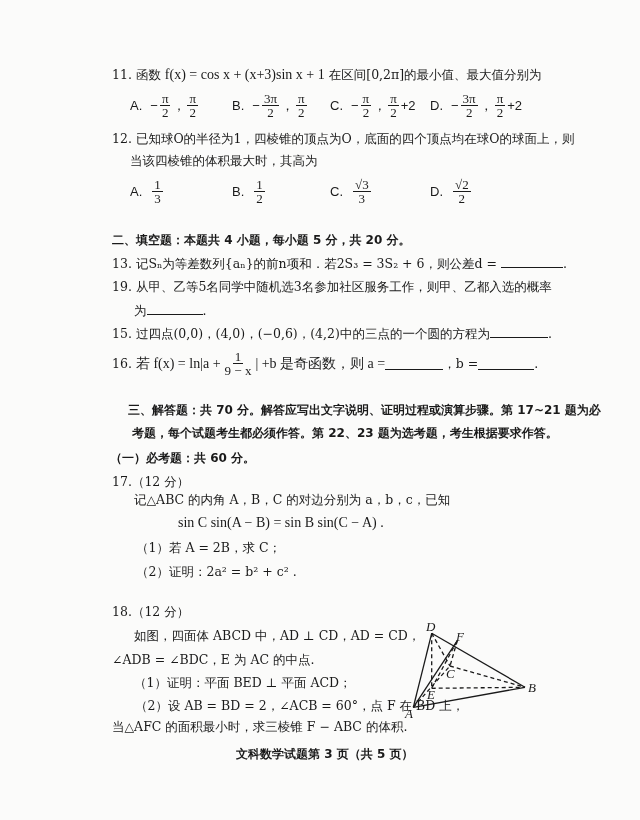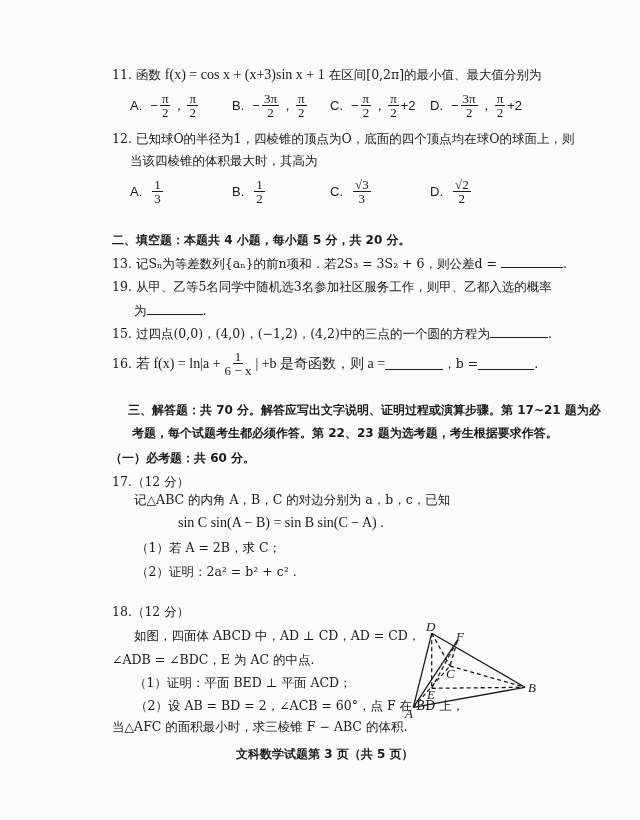--- a/index.html
+++ b/index.html
@@ -131,29 +131,29 @@
 <div class="ln" style="left:112px; top:279px;">
   <span>19.</span>
   <span>从甲、乙等5名同学中随机选3名参加社区服务工作，则甲、乙都入选的概率</span>
 </div>
 <div class="ln" style="left:134px; top:302px;">
   <span>为</span><span class="blank" style="width:56px;"></span><span>.</span>
 </div>
 
 <div class="ln" style="left:112px; top:325px;">
   <span>15.</span>
-  <span>过四点(0,0)，(4,0)，(−1,2)，(4,2)中的三点的一个圆的方程为</span><span class="blank" style="width:58px;"></span><span>.</span>
+  <span>过四点(0,0)，(4,0)，(−0,6)，(4,2)中的三点的一个圆的方程为</span><span class="blank" style="width:58px;"></span><span>.</span>
 </div>
 
 <div class="ln" style="left:112px; top:350px; display:flex; align-items:center;justify-content:center;">
   <span>16.</span>&nbsp;
   <span class="m">若 f(x) = ln|a +</span>
   <span class="frac">
       <span class="n">1</span>
-      <span class="d">6 − x</span>
+      <span class="d">9 − x</span>
     </span>
   <span class="m">| +b 是奇函数，则 a =</span>
   <span class="blank" style="width:58px;"></span>
   <span>，b =</span>
   <span class="blank" style="width:56px;"></span><span>.</span>
 </div>
 
 <div class="ln b" style="left:112px; top:402px;margin-left:16px;">三、解答题：共 70 分。解答应写出文字说明、证明过程或演算步骤。第 17~21 题为必</div>
 <div class="ln b" style="left:132px; top:425px;">考题，每个试题考生都必须作答。第 22、23 题为选考题，考生根据要求作答。</div>
 <div class="ln b" style="left:110px; top:450px;">（一）必考题：共 60 分。</div>

